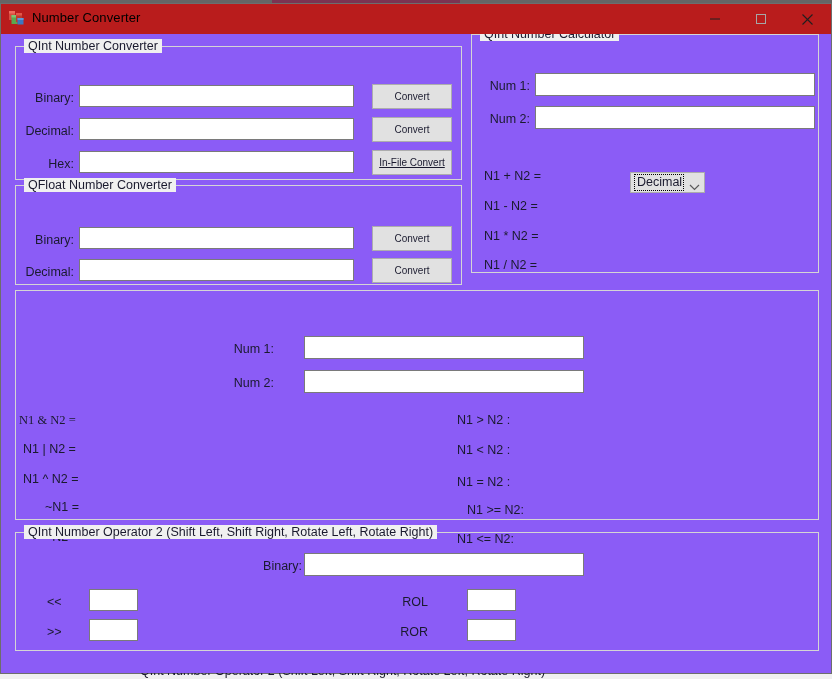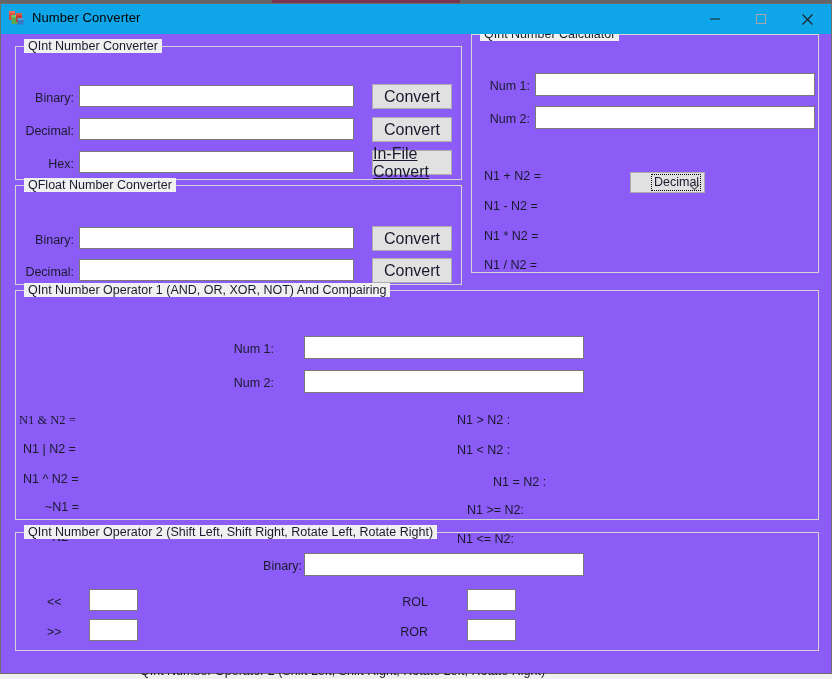--- a/index.html
+++ b/index.html
@@ -36,21 +36,21 @@
     height: 676px;
     background: #f0f0f0;
     border: 1px solid #6d6d6d;
     box-sizing: border-box;
   }
 
   
   #titlebar {
     position: relative;
     height: 30px;
-    background: #0ea5e9;
+    background: #b91c1c;
     display: flex;
     align-items: center;
   }
   #app-icon {
     position: absolute;
     left: 7px; top: 5px;
     width: 18px; height: 18px;
   }
   #title-text {
     position: absolute;
@@ -123,21 +123,21 @@
     padding: 0 2px;
     outline: none;
     font-family: "Liberation Sans", sans-serif;
   }
 
   .btn {
     position: absolute;
     background: #e1e1e1;
     border: 1px solid #adadad;
     box-sizing: border-box;
-    font-size: 16px;
+    font-size: 10px;
     color: #1a1a2e;
     display: flex;
     align-items: center;
     justify-content: center;
     font-family: "Liberation Sans", sans-serif;
     cursor: default;
   }
 
   
   #combo-type {
@@ -146,21 +146,21 @@
     top: 138px;
     width: 75px;
     height: 21px;
     background: #e1e1e1;
     border: 1px solid #acacac;
     box-sizing: border-box;
     display: flex;
     align-items: center;
   }
   #combo-type-value {
-    margin-left: 20px;
+    margin-left: 3px;
     padding: 0 2px;
     font-size: 12.5px;
     color: #1a1a2e;
     border: 1px dotted #000000;
     line-height: 15px;
     width: 44px;
     font-family: "Liberation Sans", sans-serif;
   }
   #combo-arrow {
     position: absolute;
@@ -291,21 +291,20 @@
     <div id="combo-type">
       <span id="combo-type-value">Decimal</span>
       <span id="combo-arrow">
         <svg width="11" height="9" viewBox="0 0 11 9">
           <polyline points="1,2 5.5,6.5 10,2" fill="none" stroke="#5a5a5a" stroke-width="1.2"></polyline>
         </svg>
       </span>
     </div>
 
     <div class="groupbox" style="left:14px; top:256px; width:804px; height:230px;">
-      <span class="group-title">QInt Number Operator 1 (AND, OR, XOR, NOT) And Compairing</span>
 
       <span class="lbl right" style="left:200px; top:51px; width:58px;">Num 1:</span>
       <input class="tbox" style="left: 288px; top: 45px; width: 280px; height: 23px;" placeholder="">
 
       <span class="lbl right" style="left:200px; top:85px; width:58px;">Num 2:</span>
       <input class="tbox" style="left: 288px; top: 79px; width: 280px; height: 23px;" placeholder="">
 
       <span class="lbl" style="left:3px; top:122px;font-family:Liberation Serif, serif;">N1 &amp; N2 =</span>
       <span class="lbl" style="left:100px; top:122px;"></span>
 
@@ -320,21 +319,21 @@
 
       <span class="lbl right" style="left:7px; top:239px; width:56px;">~N2 =</span>
       <span class="lbl" style="left:100px; top:239px;"></span>
 
       <span class="lbl" style="left:441px; top:122px;">N1 &gt; N2 :</span>
       <span class="lbl" style="left:525px; top:122px;"></span>
 
       <span class="lbl" style="left:441px; top:152px;">N1 &lt; N2 :</span>
       <span class="lbl" style="left:525px; top:152px;"></span>
 
-      <span class="lbl" style="left:441px; top:184px;margin-left:36px;">N1 = N2 :</span>
+      <span class="lbl" style="left:441px; top:184px;">N1 = N2 :</span>
       <span class="lbl" style="left:525px; top:184px;"></span>
 
       <span class="lbl" style="left:451px; top:212px;">N1 &gt;= N2:</span>
       <span class="lbl" style="left:525px; top:212px;"></span>
 
       <span class="lbl" style="left:441px; top:241px;">N1 &lt;= N2:</span>
       <span class="lbl" style="left:525px; top:241px;"></span>
     </div>
 
     <div class="groupbox" style="left:14px; top:498px; width:804px; height:119px;">

